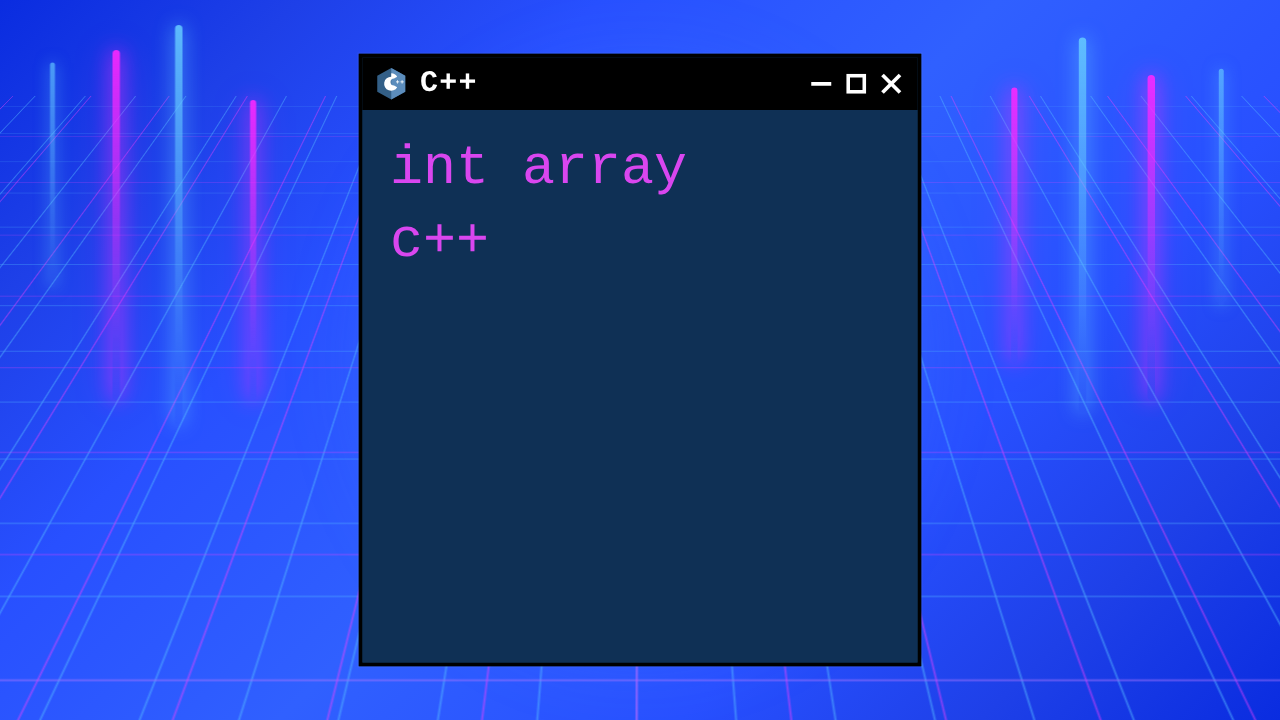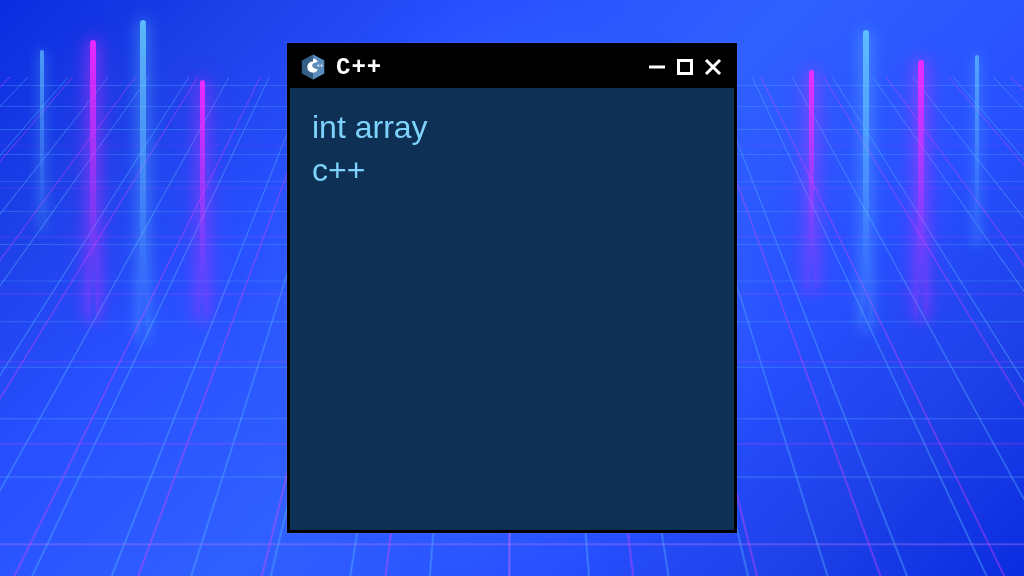--- a/index.html
+++ b/index.html
@@ -116,24 +116,24 @@
     }
     .ctl svg { display: block; }
     
     .terminal-body {
       flex: 1;
       padding: 18px 22px;
       background: #0f3055;
     }
     
     .code-line {
-      color: #7dd3fc;
-      font-size: 32px;
+      color: #d946ef;
+      font-size: 44px;
       line-height: 1.35;
-      font-family: Liberation Sans, sans-serif;
+      font-family: Liberation Mono, monospace;
       white-space: pre;
     }
   </style>
 </head>
 <body>
 
 <div class="bg-circuit">
   <div class="glow-line gl1"></div>
   <div class="glow-line gl2"></div>
   <div class="glow-line gl3"></div>

